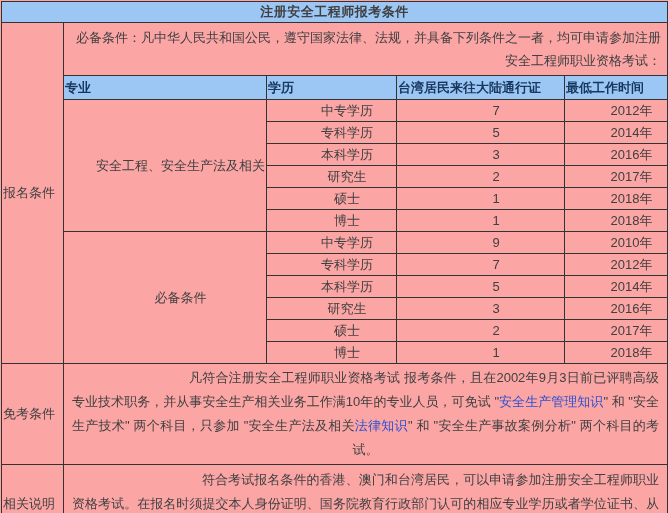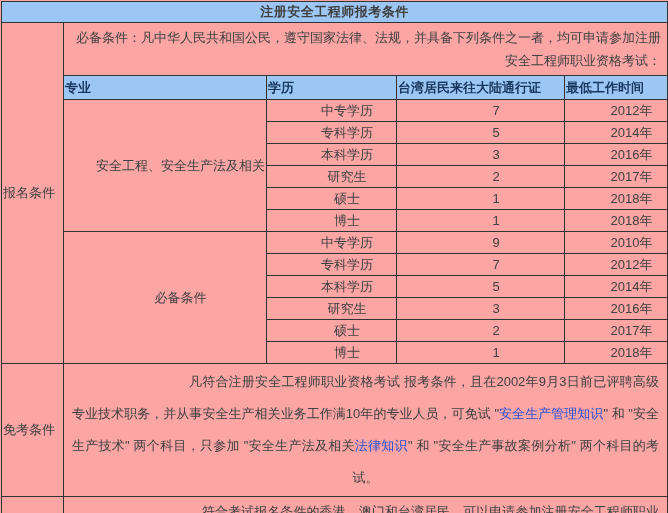--- a/index.html
+++ b/index.html
@@ -27,21 +27,21 @@
   tr.head-row { height: 24px; }
   tr.head-row td {
     background: #9CC7F5; color: #17375E; font-weight: bold; 
   }
   tr.data-row { height: 22px; }
   tr.data-row td { text-align: center; vertical-align: middle; padding-left: 32px; }
   .label-cell { text-align: left; vertical-align: middle; }
   .major-cell { text-align: center; vertical-align: middle; }
   tr.exemption-row { height: 71px; }
   .exemption-cell {
-    padding: 2px 8px; line-height: 32px; vertical-align: middle;
+    padding: 2px 8px; line-height: 24px; vertical-align: middle;
     text-align: justify; text-align-last: center; text-indent: 117px;
   }
   tr.notes-row { height: 78px; }
   .notes-cell {
     padding: 2px 8px; line-height: 24px; vertical-align: middle;
     text-align: justify; text-align-last: left; text-indent: 130px;
   }
   .link { color: #2B50D0; cursor: pointer; }
 </style>
 </head>

